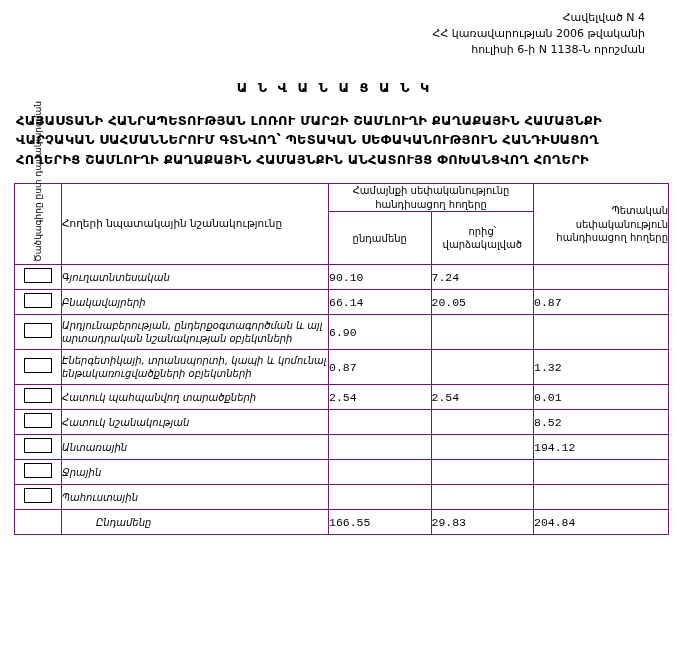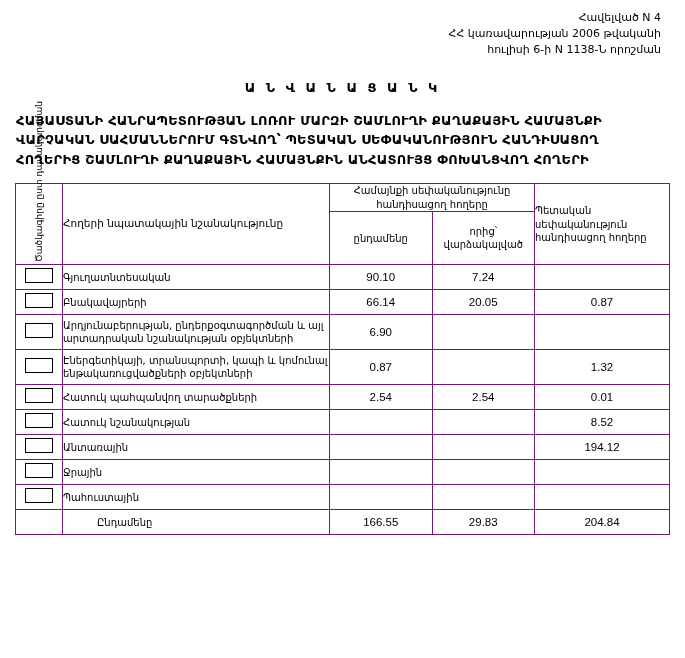--- a/index.html
+++ b/index.html
@@ -13,21 +13,21 @@
     font-family: "DejaVu Sans", "Liberation Sans", sans-serif;
     color: #000000;
     position: relative;
     overflow: hidden;
   }
   .page {
     position: relative;
     width: 685px;
     height: 658px;
     box-sizing: border-box;
-    padding: 8px 14px 4px 14px;
+    padding: 8px 30px 4px 14px;
   }
   .header-block {
     text-align: right;
     font-size: 11px;
     line-height: 1.45;
     padding-right: 10px;
     margin-top: 2px;
   }
   .header-block div {
     white-space: nowrap;
@@ -98,46 +98,47 @@
     font-weight: normal;
     text-align: center;
     padding: 5px 3px;
     line-height: 1.35;
     height: 52px;
   }
   th.h-state {
     width: 134px;
     font-size: 10px;
     font-weight: normal;
-    text-align: left;
+    text-align: right;
     padding: 4px 6px;
     line-height: 1.35;
   }
   td.c-check {
     text-align: center;
     padding: 4px 0;
   }
   .checkbox {
     display: inline-block;
     width: 26px;
     height: 13px;
     border: 1px solid #000000;
     background: #ffffff;
   }
   td.c-name {
     font-size: 10px;
     text-align: left;
     padding: 3px 6px 3px 9px;
     line-height: 1.35;
+    font-style: italic;
   }
   td.c-num {
     font-size: 11.5px;
-    text-align: center;
+    text-align: left;
     padding: 3px 4px;
-    font-family: Liberation Sans, sans-serif;
+    font-family: Liberation Mono, monospace;
   }
   tr.total td.c-name {
     font-size: 10px;
     padding-left: 34px;
   }
   tr.total td.c-num {
     font-size: 11.5px;
   }
   .row-tall td { height: 34px; }
   .row-std td { height: 24px; }

